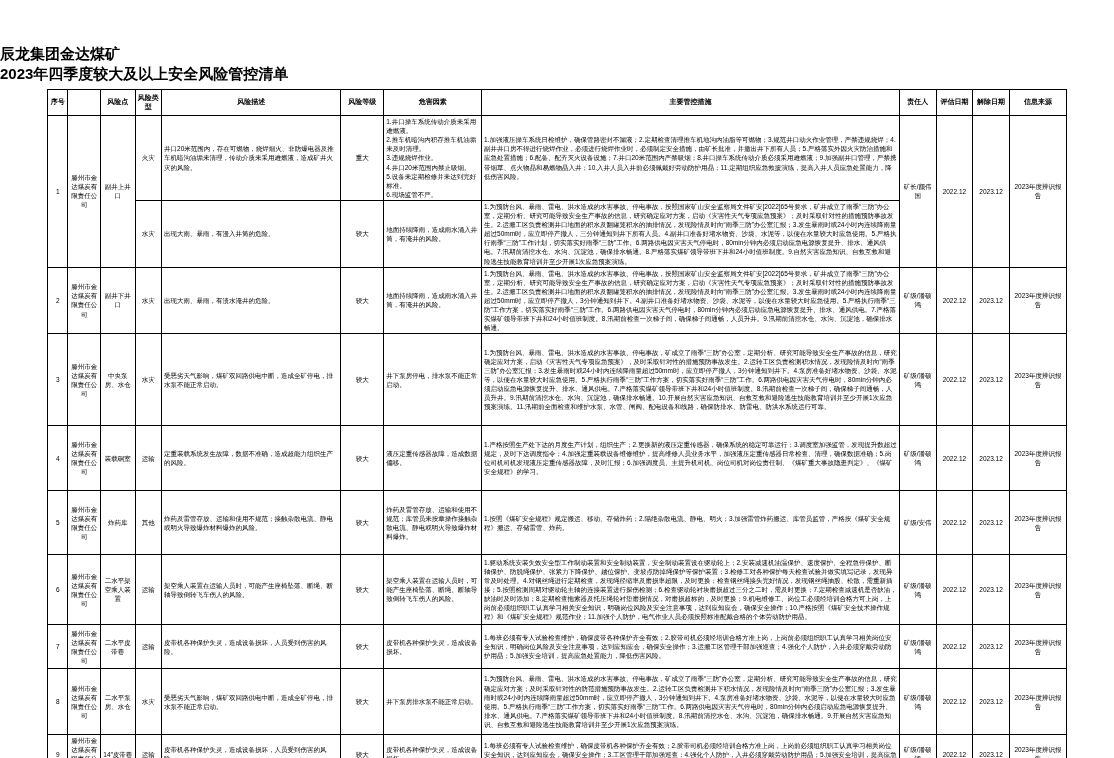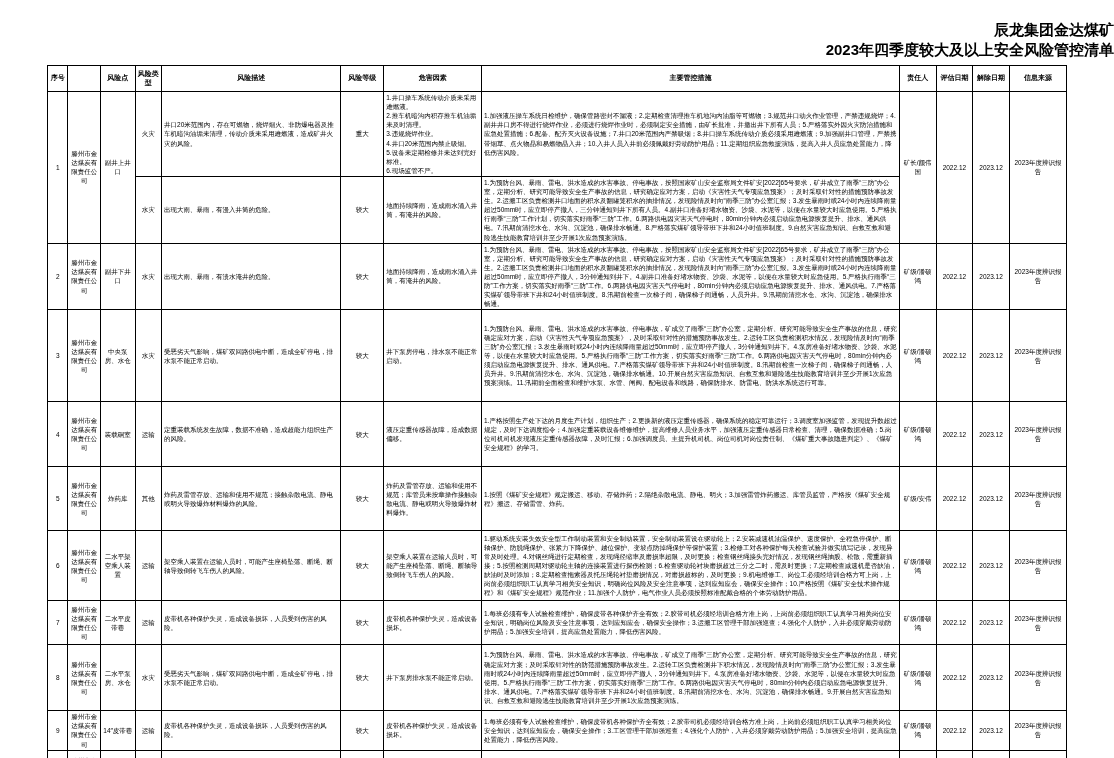--- a/index.html
+++ b/index.html
@@ -1,19 +1,19 @@
 <!DOCTYPE html>
 <html><head>
 <meta charset="utf-8">
 <style>
   html,body{margin:0;padding:0;background:#ffffff;}
   body{width:1114px;height:758px;overflow:hidden;font-family:"Liberation Sans",sans-serif;color:#000;}
   .page{width:1114px;box-sizing:border-box;padding-top:20px;}
-  .title{font-size:15px;font-weight:bold;text-align:right;line-height:1.35;}
-  .subtitle{font-size:15px;font-weight:bold;text-align:right;line-height:1.35;margin-bottom:4px;}
+  .title{font-size:15px;font-weight:bold;text-align:left;line-height:1.35;margin-top:24px;}
+  .subtitle{font-size:15px;font-weight:bold;text-align:left;line-height:1.35;margin-bottom:4px;}
   table{width:1020px;margin:0 auto;border-collapse:collapse;table-layout:fixed;}
   th,td{border:1px solid #000;padding:1px 2px;font-size:6.5px;line-height:1.4;vertical-align:middle;word-break:break-all;}
   th{font-weight:bold;text-align:center;padding:3px 1px;font-size:7px;}
   td.c{text-align:center;}
   td.l{text-align:left;white-space:pre-line;}
   col.w-num{width:2.0%;} col.w-co{width:3.2%;} col.w-point{width:3.4%;}
   col.w-type{width:2.6%;} col.w-desc{width:17.6%;} col.w-level{width:4.2%;}
   col.w-haz{width:9.6%;} col.w-meas{width:41.0%;} col.w-resp{width:3.6%;}
   col.w-eval{width:3.6%;} col.w-rel{width:3.6%;} col.w-src{width:5.6%;}
 </style>

